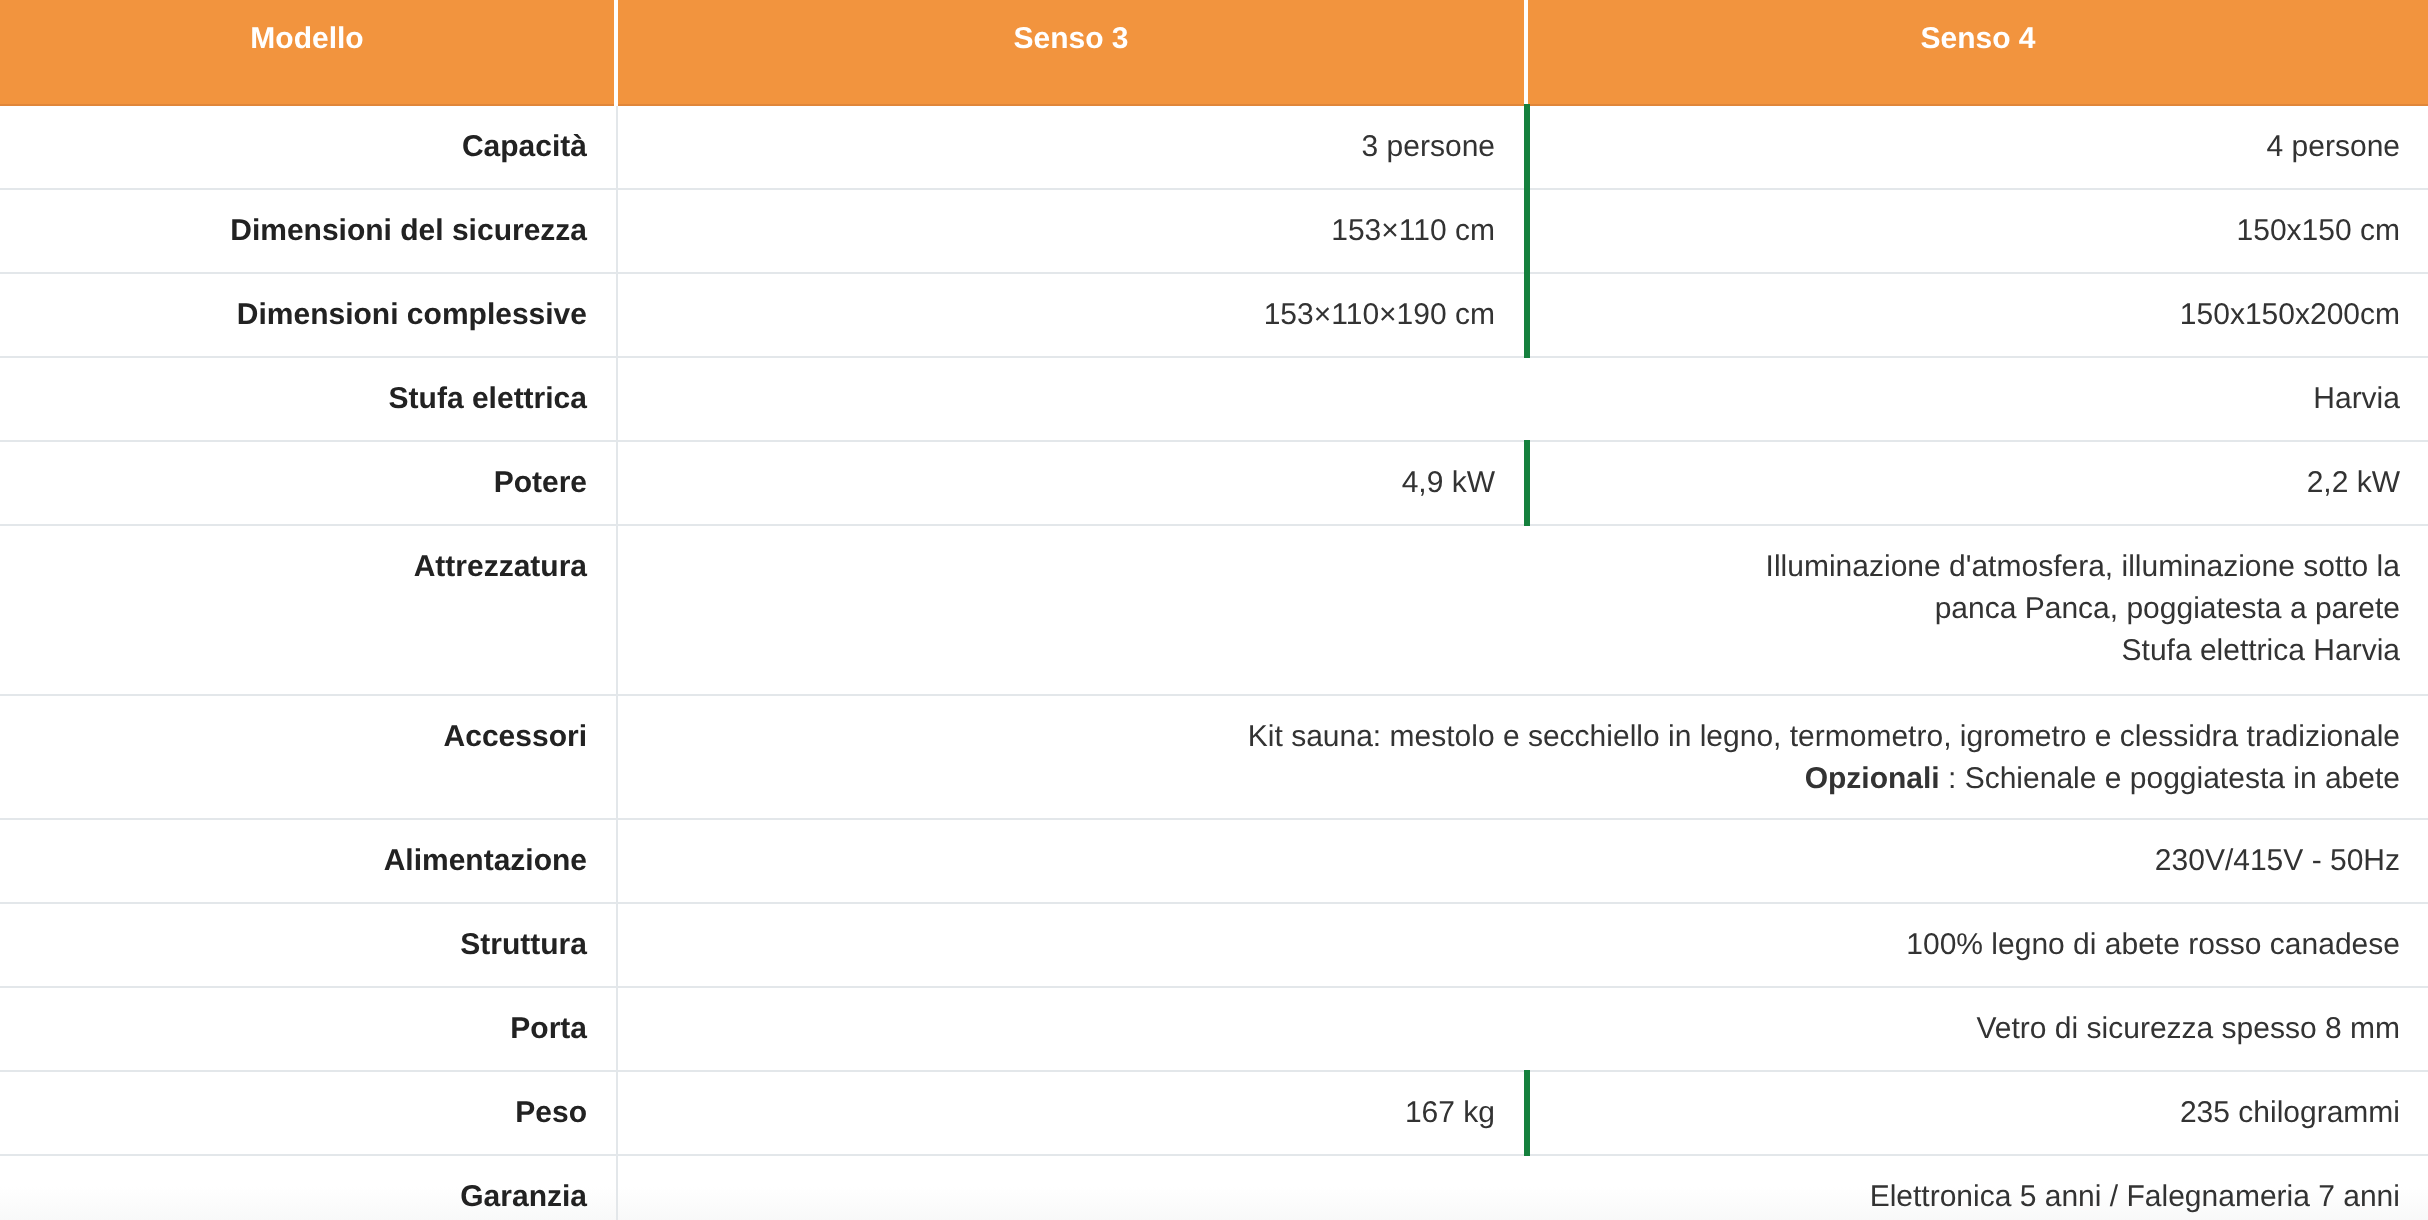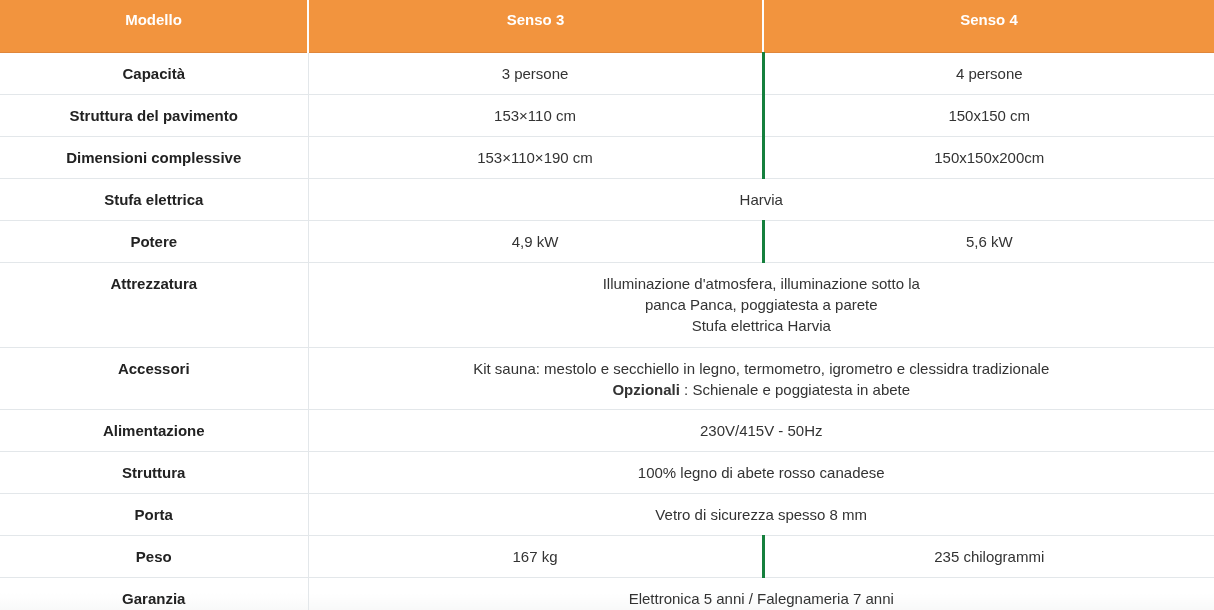--- a/index.html
+++ b/index.html
@@ -38,20 +38,21 @@
     height: 52px;
     padding-top: 9px;
     padding-bottom: 9px;
     border-bottom: 1px solid #e0863a;
   }
   thead th.vsplit { border-left: 2px solid rgba(255,255,255,0.65); }
 
   tbody td {
     background: #ffffff;
     border-bottom: 1px solid #e3e7ea;
+    text-align: right;
   }
   tbody td.label-cell {
     font-weight: 700;
     color: #222222;
     border-right: 1px solid #e3e7ea;
   }
   tbody td.s3-cell { border-right: 3px solid #15803d; }
 
   tr.r-single td { height: 42px; }
   tr.r-tall td   { height: 85px; }
@@ -77,37 +78,37 @@
       <th class="vsplit">Senso 4</th>
     </tr>
   </thead>
   <tbody>
     <tr class="r-single">
       <td class="label-cell">Capacità</td>
       <td class="s3-cell">3 persone</td>
       <td>4 persone</td>
     </tr>
     <tr class="r-single">
-      <td class="label-cell">Struttura del pavimento</td>
+      <td class="label-cell">Dimensioni del sicurezza</td>
       <td class="s3-cell">153×110 cm</td>
       <td>150x150 cm</td>
     </tr>
     <tr class="r-single">
       <td class="label-cell">Dimensioni complessive</td>
       <td class="s3-cell">153×110×190 cm</td>
       <td>150x150x200cm</td>
     </tr>
     <tr class="r-single">
       <td class="label-cell">Stufa elettrica</td>
       <td colspan="2">Harvia</td>
     </tr>
     <tr class="r-single">
       <td class="label-cell">Potere</td>
       <td class="s3-cell">4,9 kW</td>
-      <td>5,6 kW</td>
+      <td>2,2 kW</td>
     </tr>
     <tr class="r-tall">
       <td class="label-cell">Attrezzatura</td>
       <td colspan="2" class="multiline">Illuminazione d'atmosfera, illuminazione sotto la
 panca Panca, poggiatesta a parete
 Stufa elettrica Harvia</td>
     </tr>
     <tr class="r-med">
       <td class="label-cell">Accessori</td>
       <td colspan="2">

